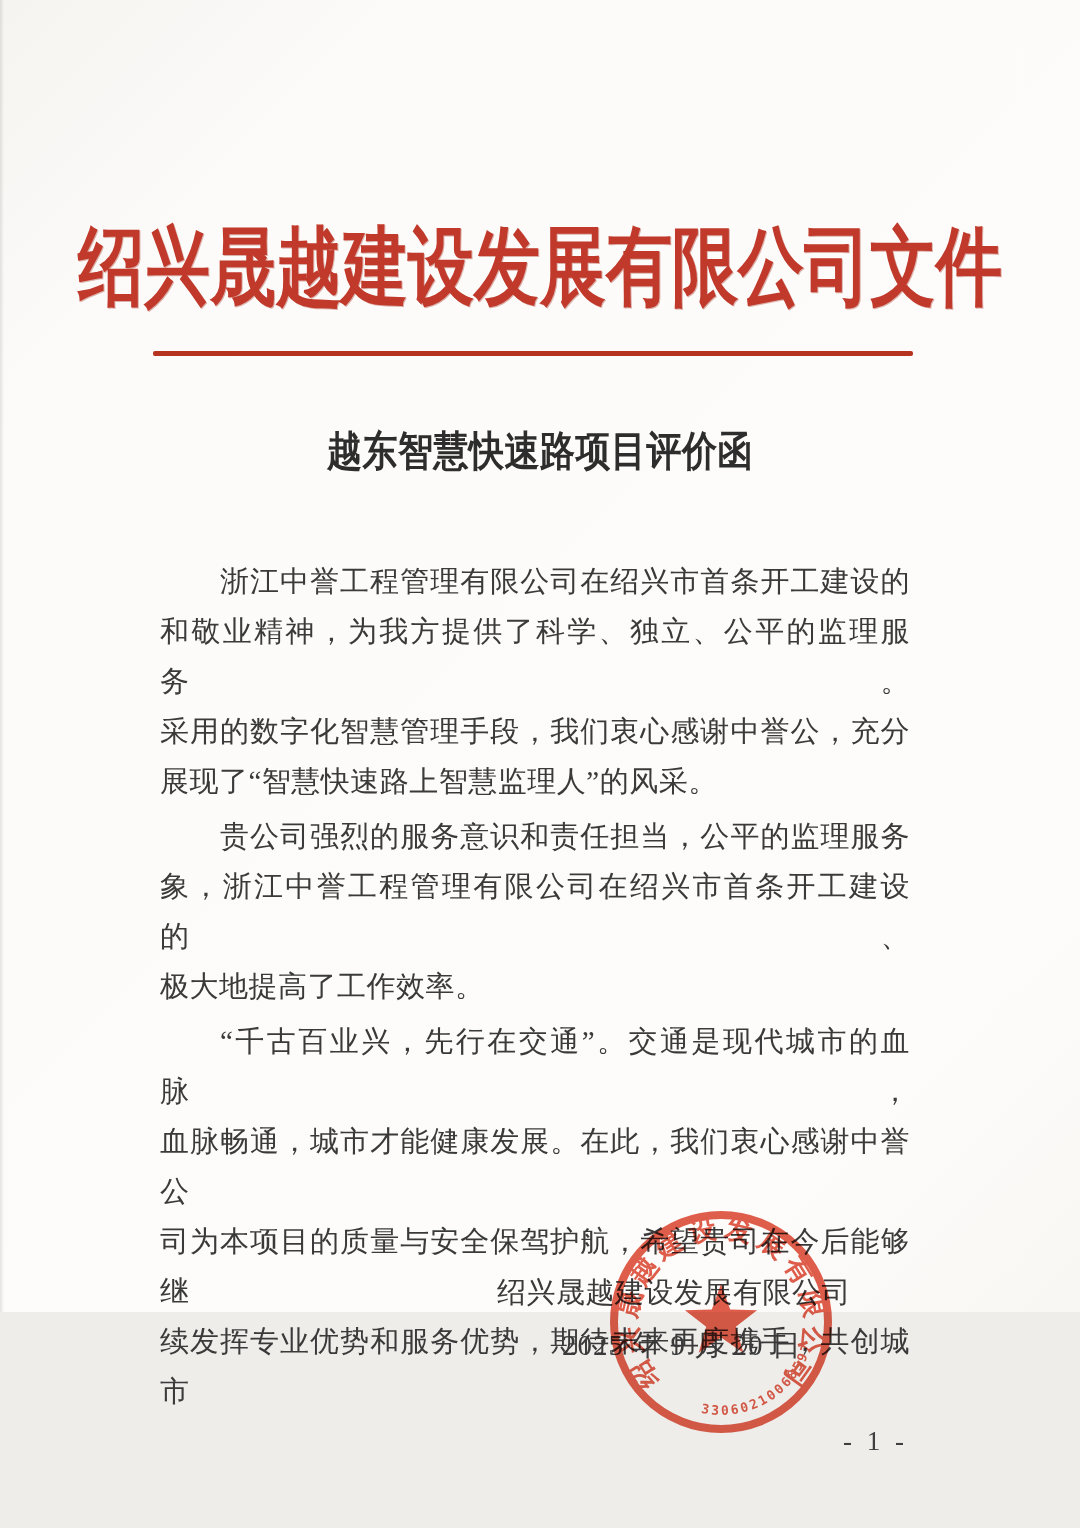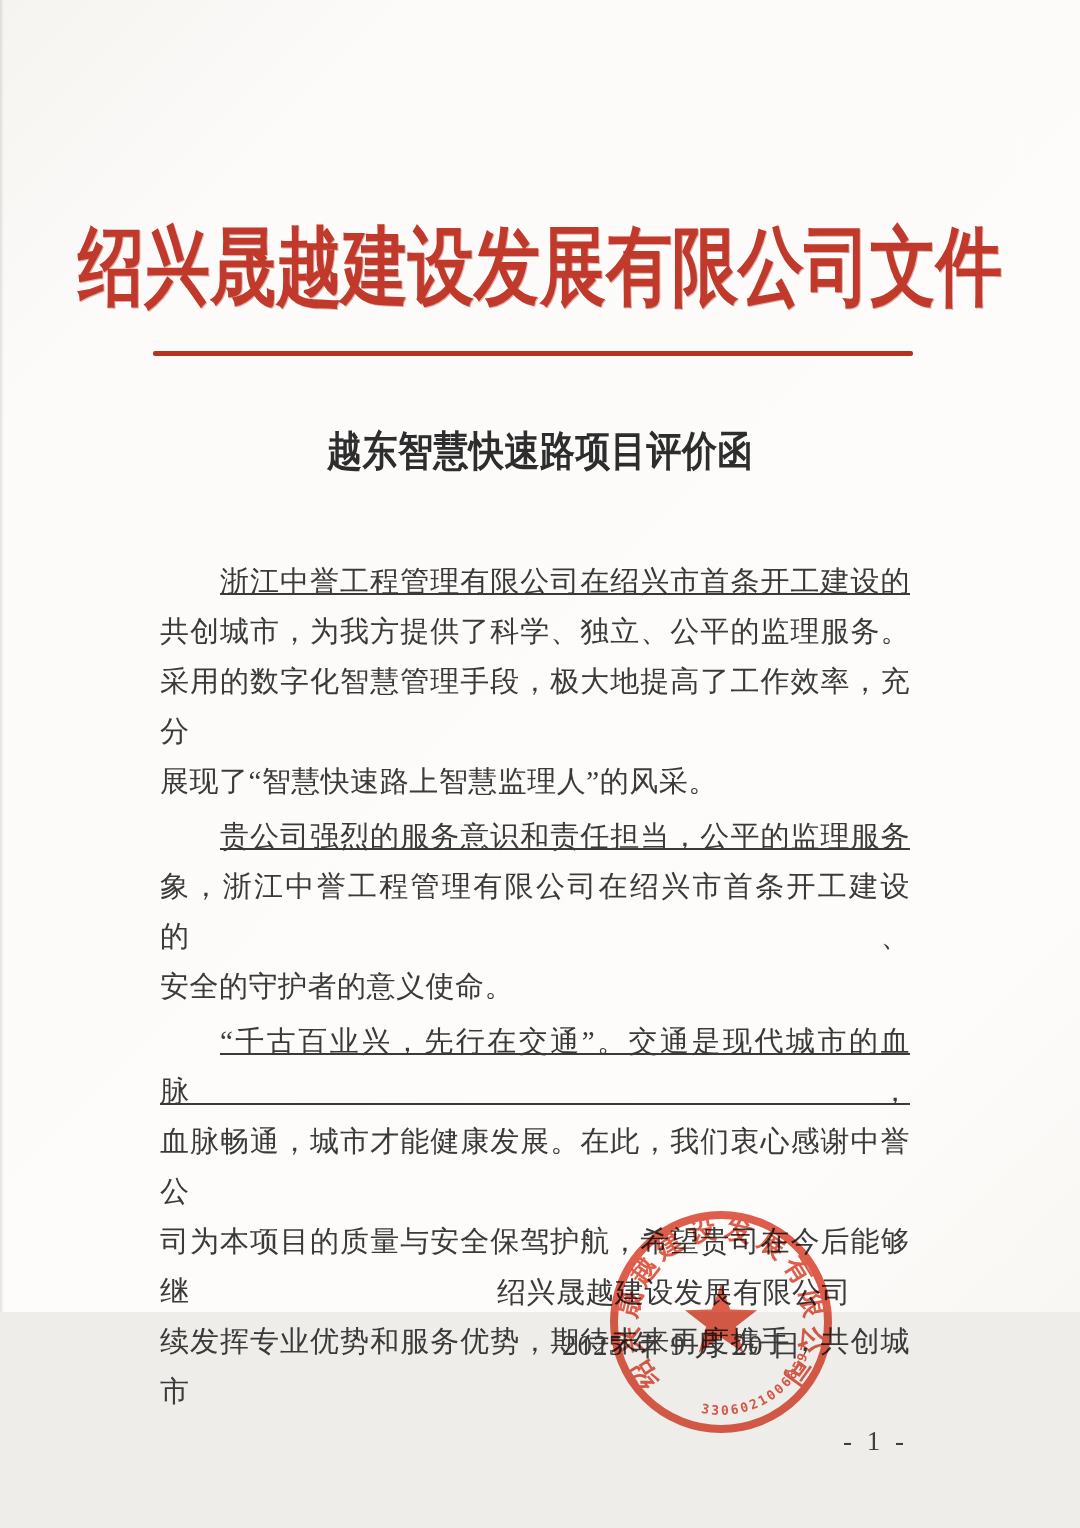--- a/index.html
+++ b/index.html
@@ -72,21 +72,21 @@
     line-height: 50px;
     color: #3a3a3a;
     letter-spacing: 0.5px;
   }
   .para { margin: 0; }
   .para + .para { margin-top: 5px; }
   .line {
     text-align: justify;
     text-align-last: justify;
   }
-  .line.indent { text-indent: 60px; text-decoration: underline; }
+  .line.indent { text-indent: 60px; }
   .line.end { text-align-last: left; }
   .sig-company {
     position: absolute;
     left: 497px;
     top: 1273px;
     font-size: 29px;
     color: #3a3a3a;
     letter-spacing: 0.5px;
     white-space: nowrap;
   }
@@ -141,28 +141,28 @@
 
   <div class="header-title">绍兴晟越建设发展有限公司文件</div>
 
   <div class="header-rule"></div>
 
   <div class="doc-title">越东智慧快速路项目评价函</div>
 
   <div class="body-text">
     <div class="para">
       <div class="line indent">浙江中誉工程管理有限公司在绍兴市首条开工建设的</div>
-      <div class="line">共创城市，为我方提供了科学、独立、公平的监理服务。</div>
-      <div class="line">采用的数字化智慧管理手段，极大地提高了工作效率，充分</div>
+      <div class="line">和敬业精神，为我方提供了科学、独立、公平的监理服务。</div>
+      <div class="line">采用的数字化智慧管理手段，我们衷心感谢中誉公，充分</div>
       <div class="line end">展现了“智慧快速路上智慧监理人”的风采。</div>
     </div>
     <div class="para">
       <div class="line indent">贵公司强烈的服务意识和责任担当，公平的监理服务</div>
       <div class="line">象，浙江中誉工程管理有限公司在绍兴市首条开工建设的、</div>
-      <div class="line end">安全的守护者的意义使命。</div>
+      <div class="line end">极大地提高了工作效率。</div>
     </div>
     <div class="para">
       <div class="line indent">“千古百业兴，先行在交通”。交通是现代城市的血脉，</div>
       <div class="line">血脉畅通，城市才能健康发展。在此，我们衷心感谢中誉公</div>
       <div class="line">司为本项目的质量与安全保驾护航，希望贵司在今后能够继</div>
       <div class="line">续发挥专业优势和服务优势，期待未来再度携手，共创城市</div>
 
     </div>
   </div>
 

